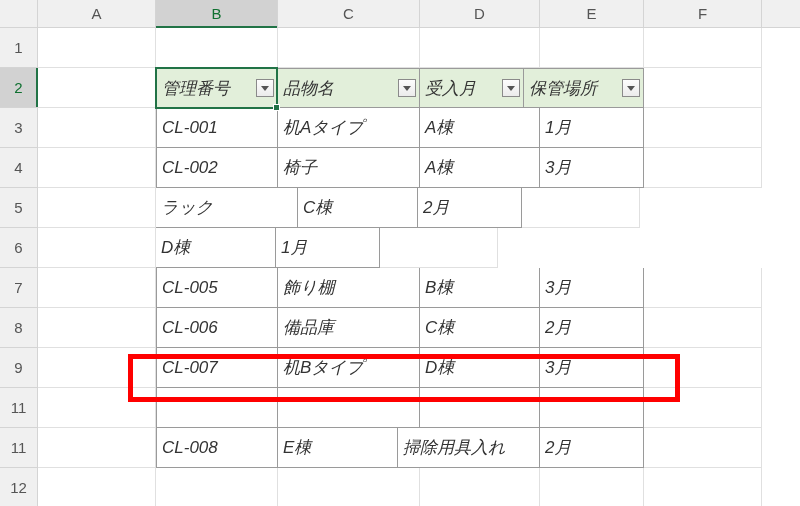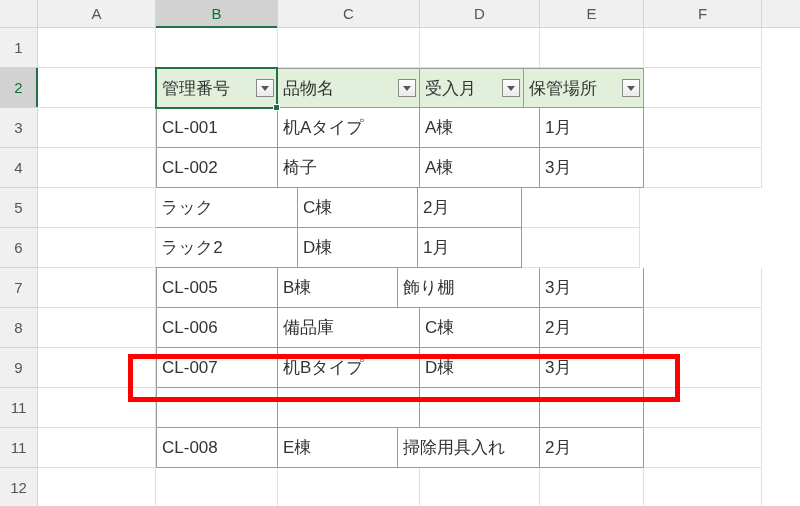--- a/index.html
+++ b/index.html
@@ -72,21 +72,21 @@
   }
   .rh.selected::after {
     content: "";
     position: absolute;
     right: -1px; top: 0; bottom: 0;
     width: 2px;
     background: #217346;
   }
   .cells {
     position: absolute;
-    top: 28px; left: 38px; right: 0; bottom: 0;
+    top: 28px; left: 38px; right: 0; bottom: 0; font-style: italic;
   }
   .row {
     display: flex;
     height: 40px;
   }
   .cell {
     border-right: 1px solid #e0e0e0;
     border-bottom: 1px solid #e0e0e0;
     display: flex;
     align-items: center;
@@ -243,30 +243,29 @@
       </div>
     <div class="row">
         <div class="cell cA"></div>
         <div class="cell cC tbl">ラック</div>
         <div class="cell cD tbl">C棟</div>
         <div class="cell cE tbl">2月</div>
         <div class="cell cF"></div>
       </div>
     <div class="row">
         <div class="cell cA"></div>
-        <div class="cell cC tbl">ラック2</div>
         <div class="cell cD tbl">D棟</div>
         <div class="cell cE tbl">1月</div>
         <div class="cell cF"></div>
       </div>
     <div class="row">
         <div class="cell cA"></div>
         <div class="cell cB tbl tbl-left">CL-005</div>
+        <div class="cell cC tbl">飾り棚</div>
         <div class="cell cD tbl">B棟</div>
-        <div class="cell cC tbl">飾り棚</div>
         <div class="cell cE tbl">3月</div>
         <div class="cell cF"></div>
       </div>
     <div class="row">
         <div class="cell cA"></div>
         <div class="cell cB tbl tbl-left">CL-006</div>
         <div class="cell cC tbl">備品庫</div>
         <div class="cell cD tbl">C棟</div>
         <div class="cell cE tbl">2月</div>
         <div class="cell cF"></div>

